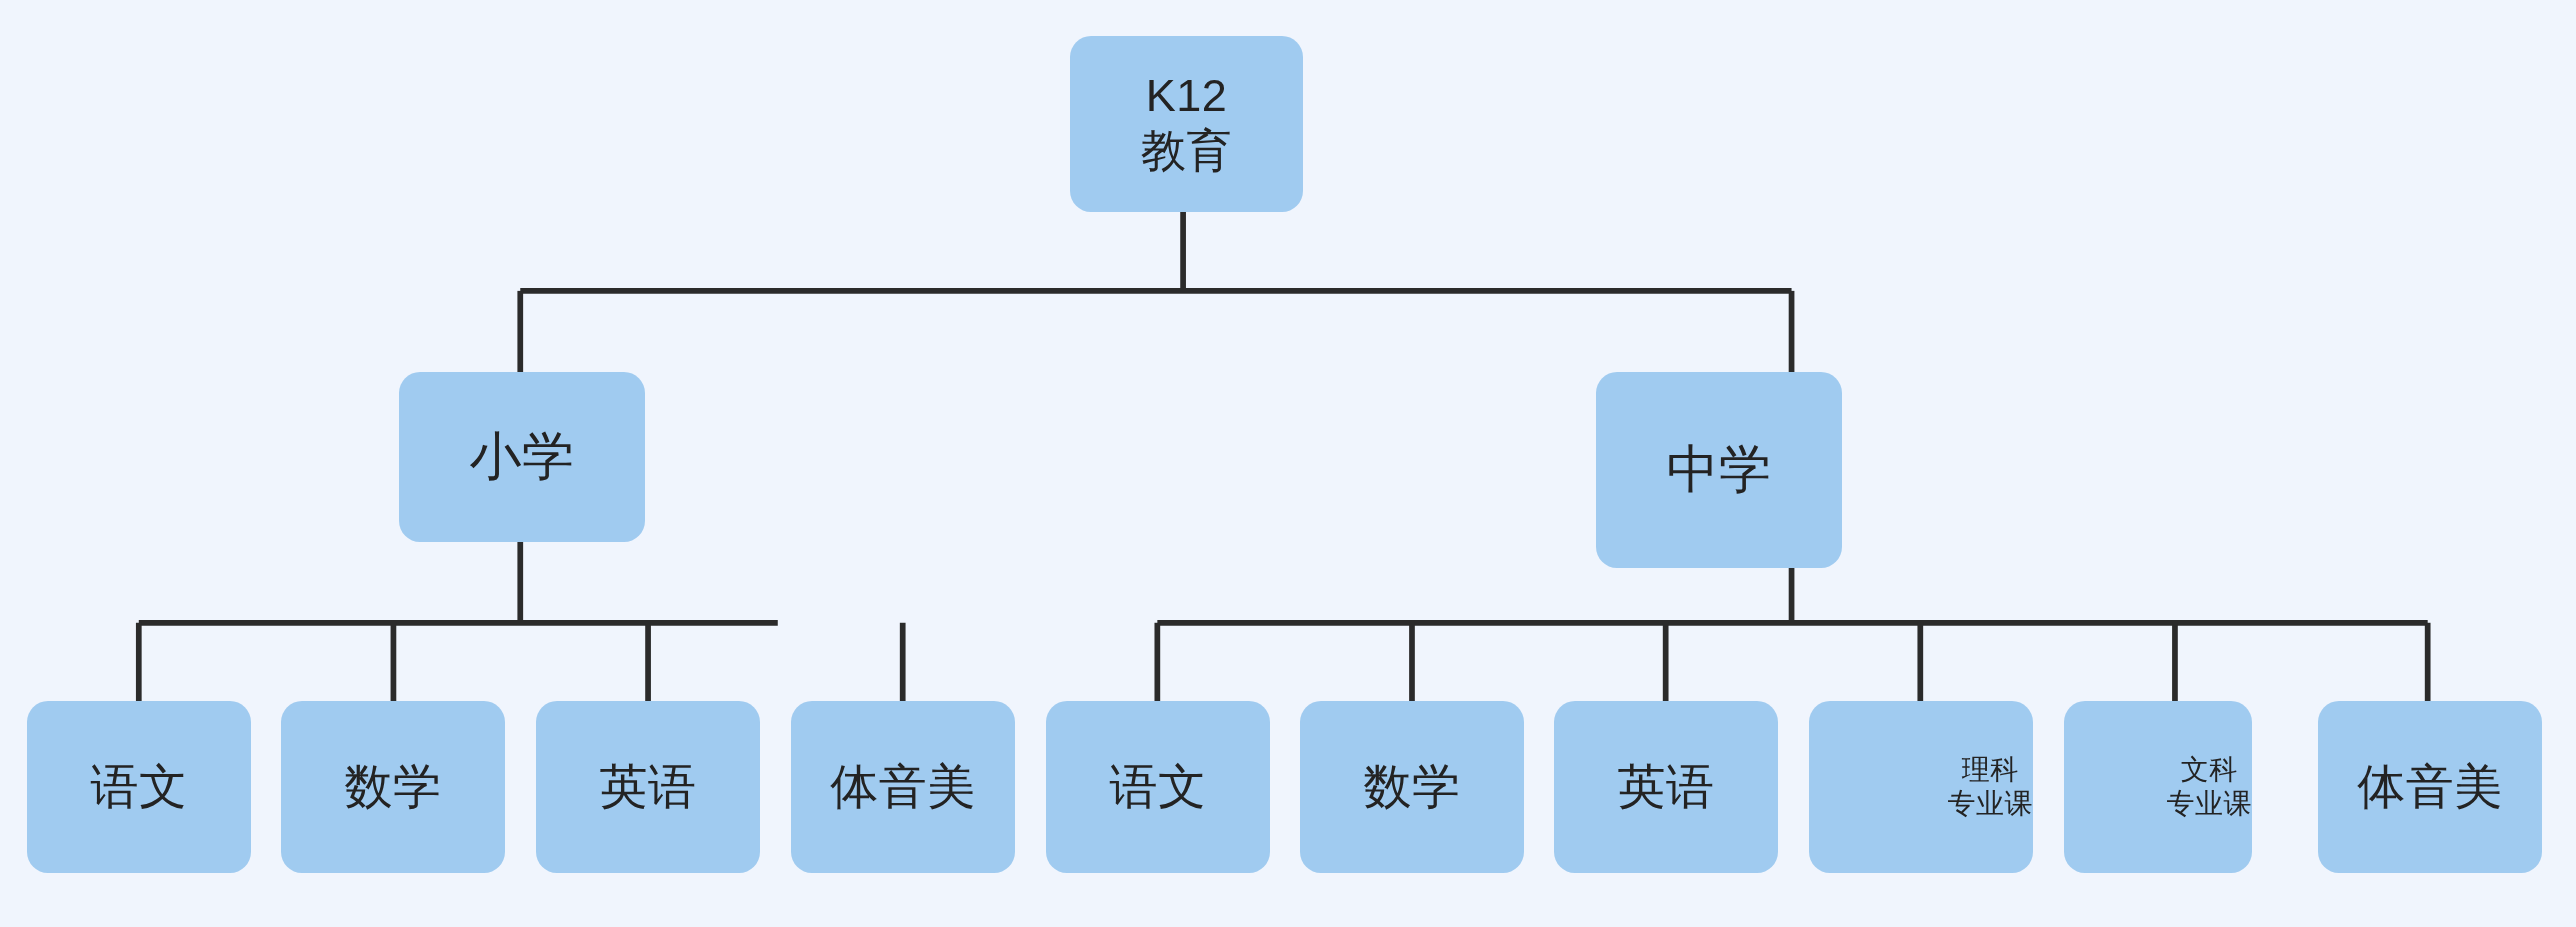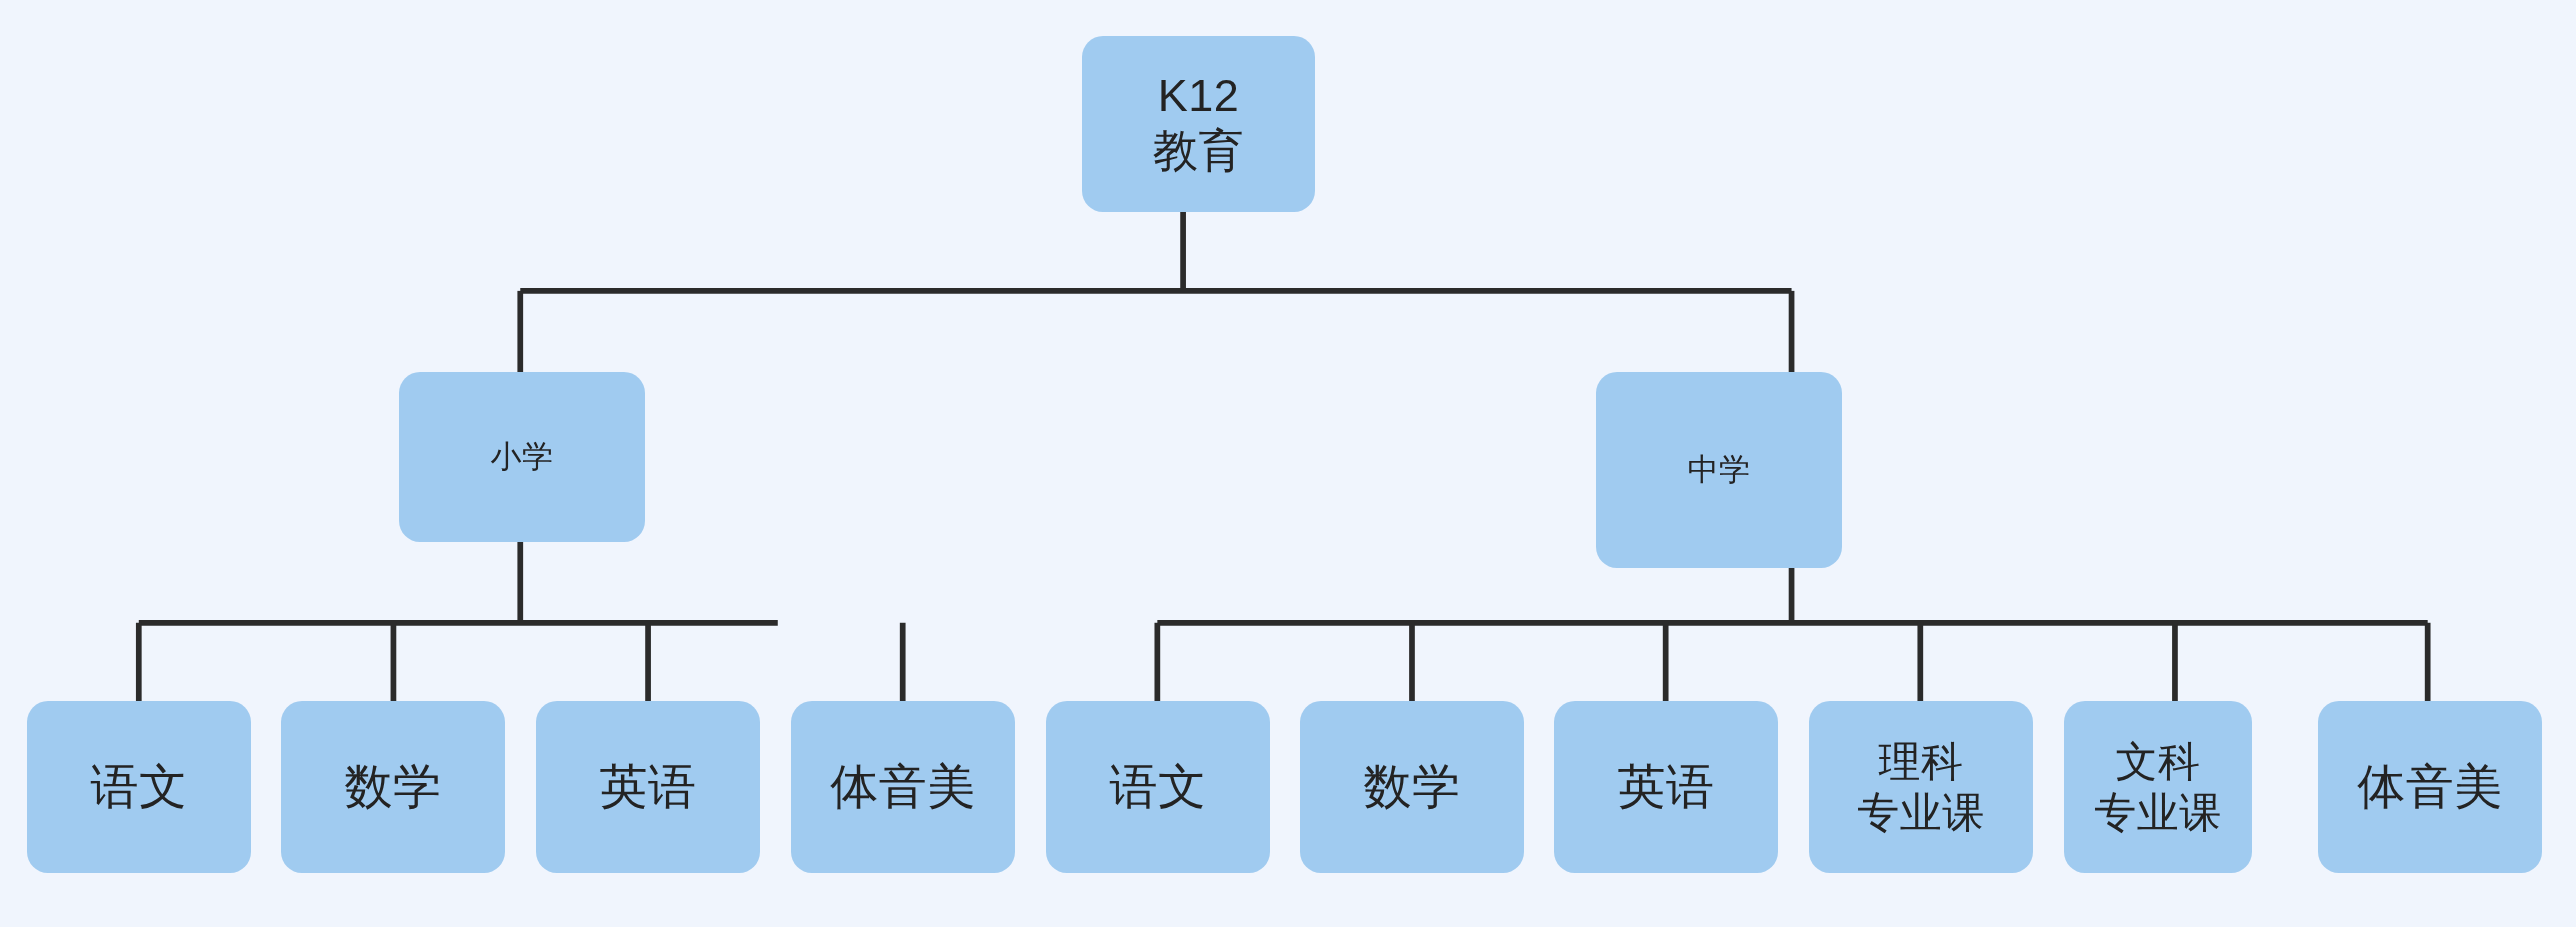--- a/index.html
+++ b/index.html
@@ -40,23 +40,23 @@
     line-height: 1.22;
     box-sizing: border-box;
     z-index: 2;
   }
   .node-label {
     display: block;
     white-space: pre-line;
     letter-spacing: 0.5px;
   }
   .lvl-root { font-size: 45px; }
-  .lvl-branch { font-size: 31px; }
+  .lvl-branch { font-size: 52px; }
   .lvl-leaf { font-size: 48px; }
-  .lvl-leaf.two-line { font-size: 42px; }
+  .lvl-leaf.two-line { font-size: 28px; justify-content: flex-end; }
 </style>
 </head>
 <body>
 
 <div id="canvas">
 
   <svg id="edge-layer" viewBox="0 0 2700 972" width="2576" height="927" xmlns="http://www.w3.org/2000/svg">
     <g stroke="#2b2b2b" stroke-width="6" fill="none" stroke-linecap="butt">
 
       <path d="M1240 222 L1240 305"></path>
@@ -79,21 +79,21 @@
       <path d="M1213 653 L2545 653"></path>
       <path d="M1213 653 L1213 737"></path>
       <path d="M1480 653 L1480 737"></path>
       <path d="M1746 653 L1746 737"></path>
       <path d="M2013 653 L2013 737"></path>
       <path d="M2280 653 L2280 737"></path>
       <path d="M2545 653 L2545 737"></path>
     </g>
   </svg>
 
-  <div class="node lvl-root" style="left:1070px; top:36px; width:233px; height:176px;margin-left:12px;">
+  <div class="node lvl-root" style="left:1070px; top:36px; width:233px; height:176px;">
     <span class="node-label">K12
 教育</span>
   </div>
 
   <div class="node lvl-branch" style="left:399px; top:372px; width:246px; height:170px;">
     <span class="node-label">小学</span>
   </div>
 
   <div class="node lvl-branch" style="left:1596px; top:372px; width:246px; height:196px;">
     <span class="node-label">中学</span>

